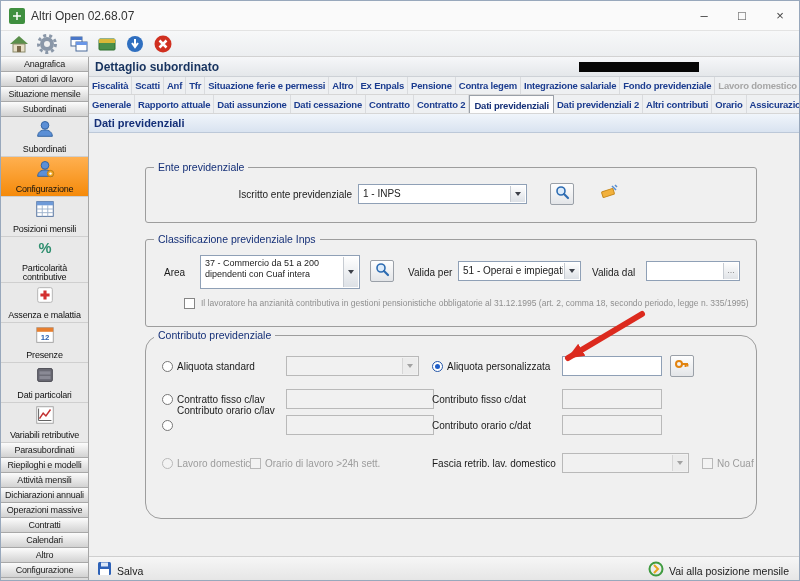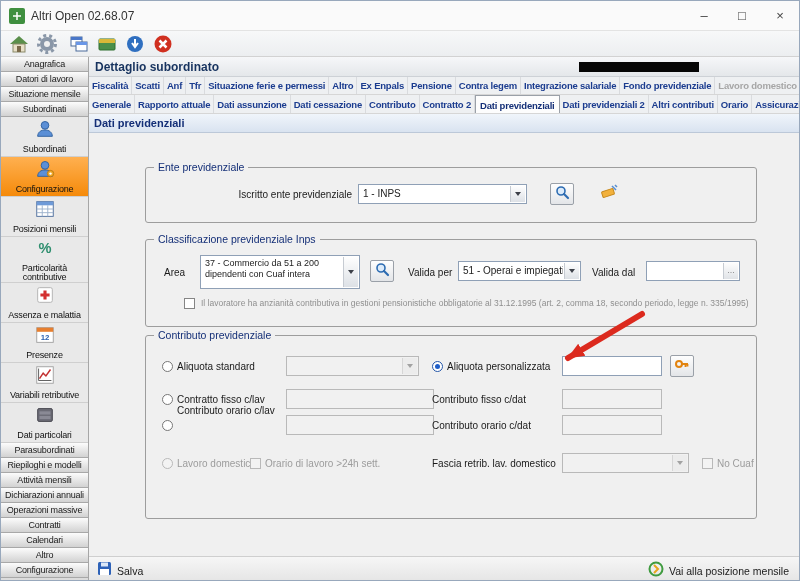--- a/index.html
+++ b/index.html
@@ -178,34 +178,34 @@
     <div class="sb-item">
       <span><svg width="22" height="22" viewBox="0 0 24 24">
             <rect x="3" y="4" width="18" height="16" fill="#fff" stroke="#a0a0a0"></rect>
             <rect x="3" y="4" width="18" height="4.5" fill="#e77f2f"></rect>
             <text x="12" y="17" text-anchor="middle" font-size="8.5" font-weight="bold" fill="#2d62b0" font-family="Liberation Sans, sans-serif">12</text>
           </svg></span>
       <span class="sb-lbl">Presenze</span>
     </div>
     <div class="sb-item">
       <span><svg width="22" height="22" viewBox="0 0 24 24">
+            <rect x="4" y="5" width="16" height="14" rx="1.5" fill="#6b6b75" stroke="#43434c"></rect>
+            <rect x="6" y="8" width="12" height="3.5" fill="#8a8a95"></rect>
+            <rect x="6" y="13" width="12" height="3.5" fill="#8a8a95"></rect>
+          </svg></span>
+      <span class="sb-lbl">Dati particolari</span>
+    </div>
+    <div class="sb-item">
+      <span><svg width="22" height="22" viewBox="0 0 24 24">
             <rect x="3" y="3" width="18" height="18" fill="#fff" stroke="#a0a0a0"></rect>
             <polyline points="6,16 10,10 13,13 18,6" fill="none" stroke="#c23030" stroke-width="1.6"></polyline>
             <line x1="5" y1="18" x2="19" y2="18" stroke="#555"></line>
             <line x1="5" y1="18" x2="5" y2="5" stroke="#555"></line>
           </svg></span>
       <span class="sb-lbl">Variabili retributive</span>
-    </div>
-    <div class="sb-item">
-      <span><svg width="22" height="22" viewBox="0 0 24 24">
-            <rect x="4" y="5" width="16" height="14" rx="1.5" fill="#6b6b75" stroke="#43434c"></rect>
-            <rect x="6" y="8" width="12" height="3.5" fill="#8a8a95"></rect>
-            <rect x="6" y="13" width="12" height="3.5" fill="#8a8a95"></rect>
-          </svg></span>
-      <span class="sb-lbl">Dati particolari</span>
     </div>
 
     <div class="sb-flat">Parasubordinati</div>
     <div class="sb-flat">Riepiloghi e modelli</div>
     <div class="sb-flat">Attività mensili</div>
     <div class="sb-flat">Dichiarazioni annuali</div>
     <div class="sb-flat">Operazioni massive</div>
     <div class="sb-flat">Contratti</div>
     <div class="sb-flat">Calendari</div>
     <div class="sb-flat">Altro</div>
@@ -232,21 +232,21 @@
       <span class="tab">Integrazione salariale</span>
       <span class="tab">Fondo previdenziale</span>
       <span class="tab disabled">Lavoro domestico</span>
     </div>
 
     <div class="tabrow tabrow2">
       <span class="tab">Generale</span>
       <span class="tab">Rapporto attuale</span>
       <span class="tab">Dati assunzione</span>
       <span class="tab">Dati cessazione</span>
-      <span class="tab">Contributo</span>
+      <span class="tab">Contratto</span>
       <span class="tab">Contratto 2</span>
       <span class="tab active">Dati previdenziali</span>
       <span class="tab">Dati previdenziali 2</span>
       <span class="tab">Altri contributi</span>
       <span class="tab">Orario</span>
       <span class="tab">Assicurazione</span>
     </div>
 
     <div class="pagetitle">Dati previdenziali</div>
 
@@ -298,21 +298,21 @@
             </span>
         </div>
         <span class="lbl" style="left:446px;top:27px;">Valida dal</span>
         <div class="tinput" style="left:500px;top:21px;width:94px;height:20px;">
           <span class="inbtn">…</span>
         </div>
         <span class="cb" style="left:38px;top:58px;"></span>
         <span class="cbtext" style="left:55px;top:58px;right:6px;">Il lavoratore ha anzianità contributiva in gestioni pensionistiche obbligatorie al 31.12.1995 (art. 2, comma 18, secondo periodo, legge n. 335/1995)</span>
       </div>
 
-      <div class="grp" style="left:56px;top:202px;width:612px;height:184px;">
+      <div class="grp" style="left:56px;top:202px;width:612px;height:184px;border-radius:16px;">
         <span class="legend">Contributo previdenziale</span>
 
         <span class="radio" style="left:16px;top:25px;"></span>
         <span class="lbl" style="left:31px;top:25px;">Aliquota standard</span>
         <div class="combo disabled" style="left:140px;top:20px;width:133px;height:20px;">
           <span class="ctext"></span>
           <span class="carr">
               <span class="tri"></span>
             </span>
         </div>

